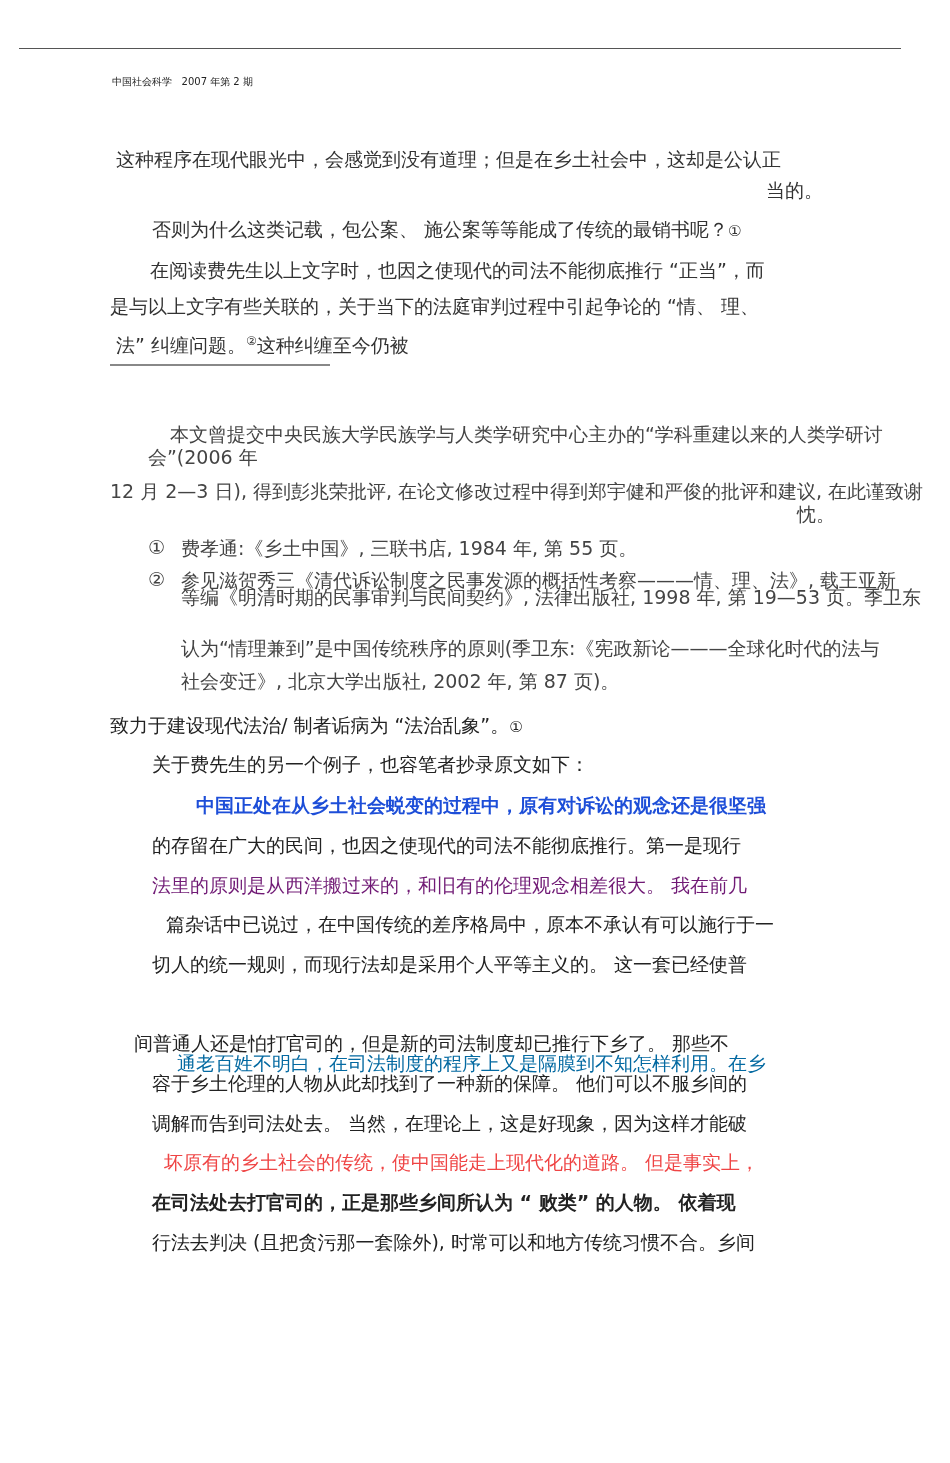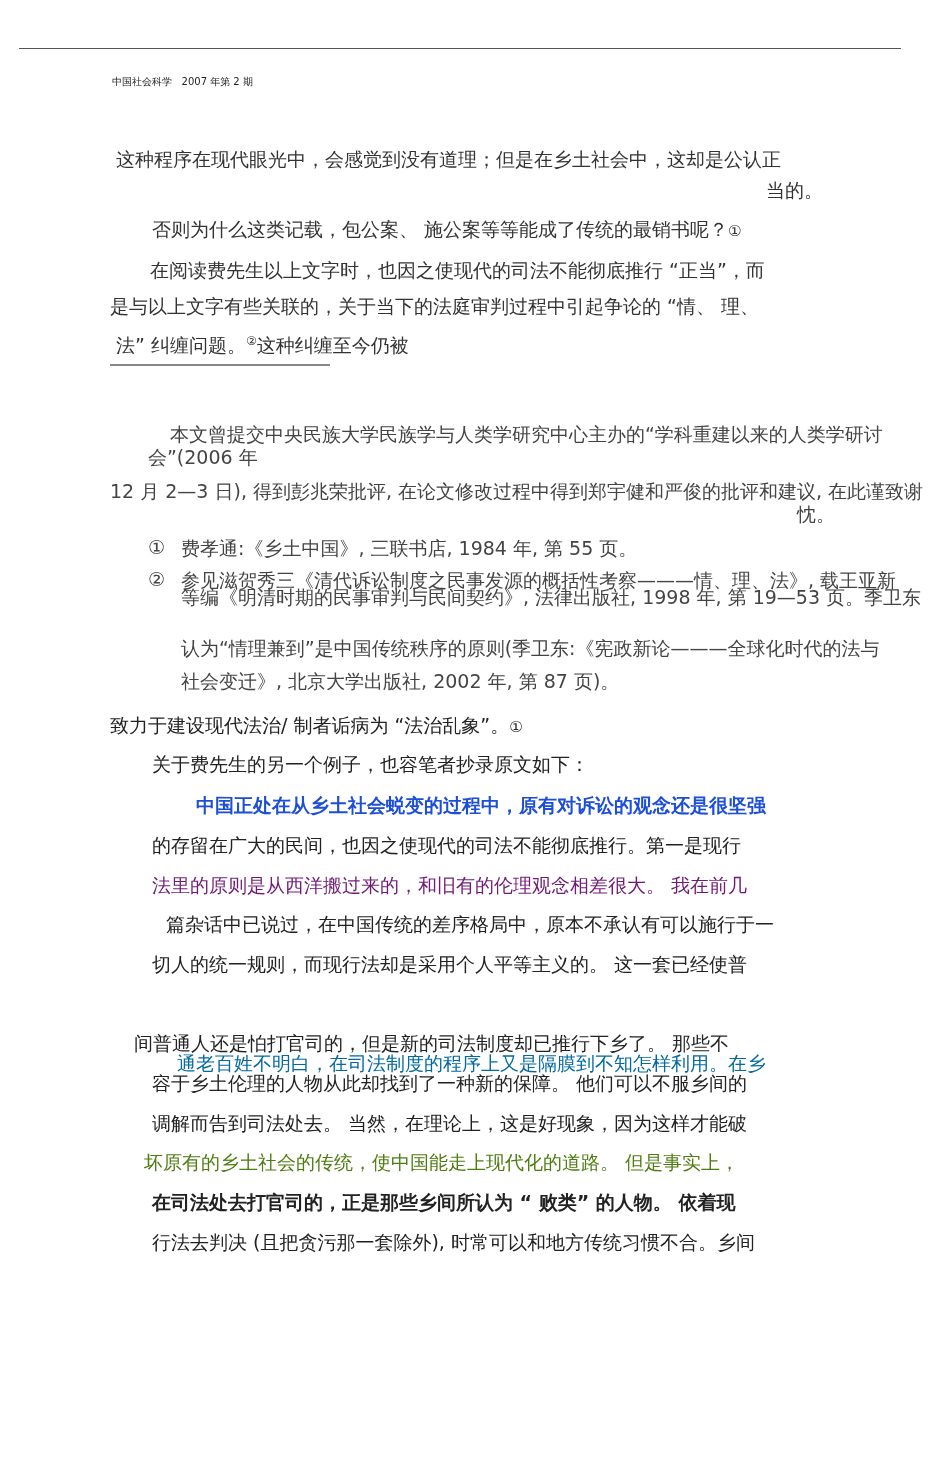--- a/index.html
+++ b/index.html
@@ -51,15 +51,15 @@
 
 <div class="line" style="left:196px; top:793px; color:#1d4ed8;font-weight:bold;">中国正处在从乡土社会蜕变的过程中，原有对诉讼的观念还是很坚强</div>
 <div class="line" style="left:152px; top:833px; color:#222;">的存留在广大的民间，也因之使现代的司法不能彻底推行。第一是现行</div>
 <div class="line" style="left:152px; top:873px; color:#701a75;">法里的原则是从西洋搬过来的，和旧有的伦理观念相差很大。 我在前几</div>
 <div class="line" style="left:152px; top:912px; color:#222;margin-left:14px;">篇杂话中已说过，在中国传统的差序格局中，原本不承认有可以施行于一</div>
 <div class="line" style="left:152px; top:952px; color:#222;">切人的统一规则，而现行法却是采用个人平等主义的。 这一套已经使普</div>
 <div class="line" style="left:152px; top:1051px; color:#0369a1;margin-left:25px;">通老百姓不明白，在司法制度的程序上又是隔膜到不知怎样利用。在乡</div>
 <div class="line" style="left:134px; top:1031px; color:#222;">间普通人还是怕打官司的，但是新的司法制度却已推行下乡了。 那些不</div>
 <div class="line" style="left:152px; top:1071px; color:#222;">容于乡土伦理的人物从此却找到了一种新的保障。 他们可以不服乡间的</div>
 <div class="line" style="left:152px; top:1111px; color:#222;">调解而告到司法处去。 当然，在理论上，这是好现象，因为这样才能破</div>
-<div class="line" style="left:144px; top:1150px; color:#4d7c0f;">坏原有的乡土社会的传统，使中国能走上现代化的道路。 但是事实上，</div>
+<div class="line" style="left:164px; top:1150px; color:#ef4444;">坏原有的乡土社会的传统，使中国能走上现代化的道路。 但是事实上，</div>
 <div class="line" style="left:152px; top:1190px; color:#222;font-weight:bold;">在司法处去打官司的，正是那些乡间所认为 “ 败类” 的人物。 依着现</div>
 <div class="line" style="left:152px; top:1230px; color:#222;">行法去判决 (且把贪污那一套除外), 时常可以和地方传统习惯不合。乡间</div>
 
 </body></html>

